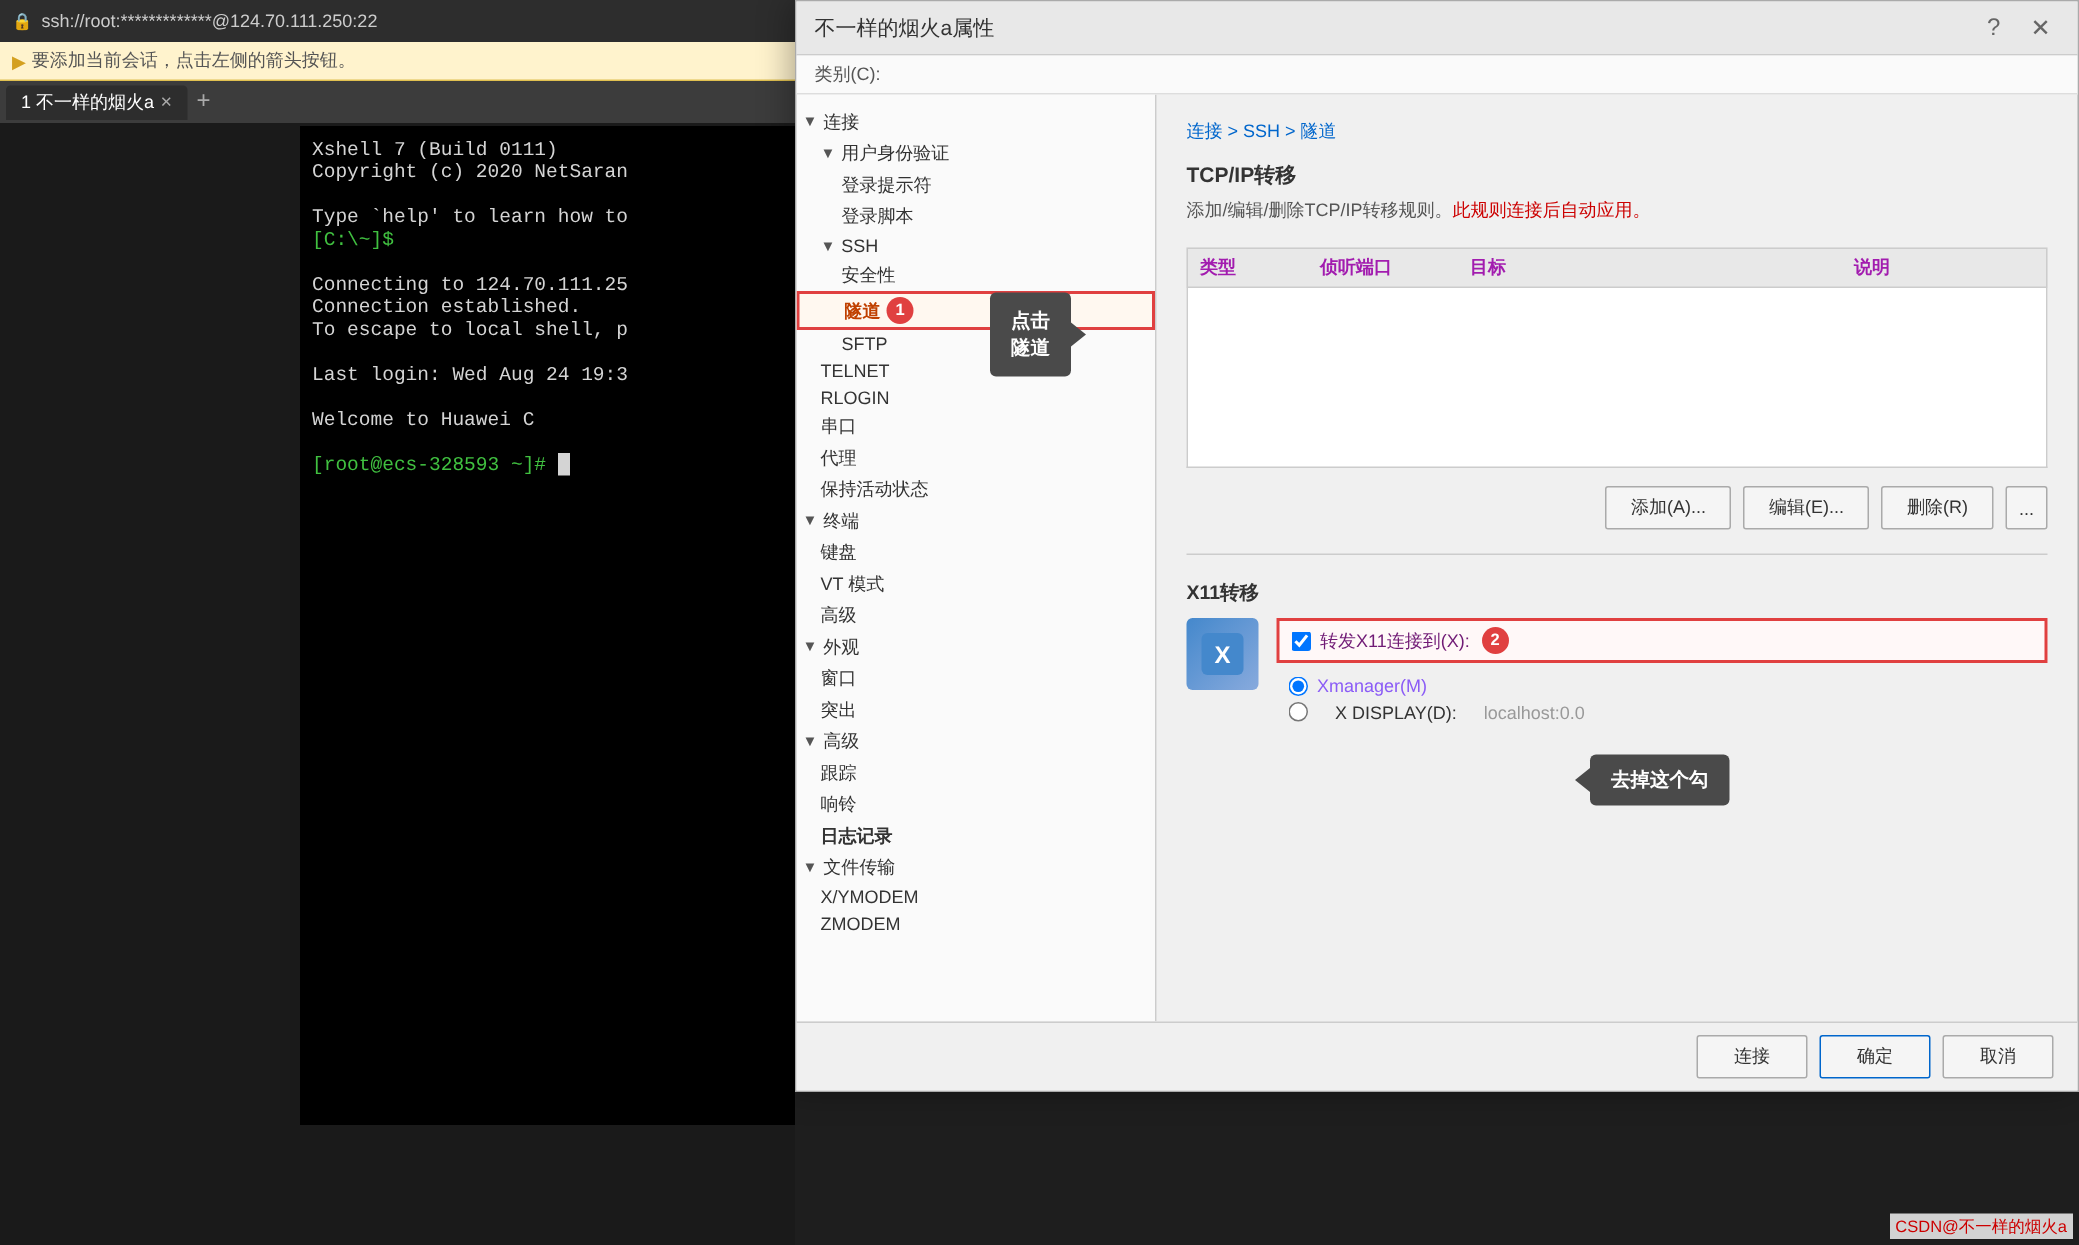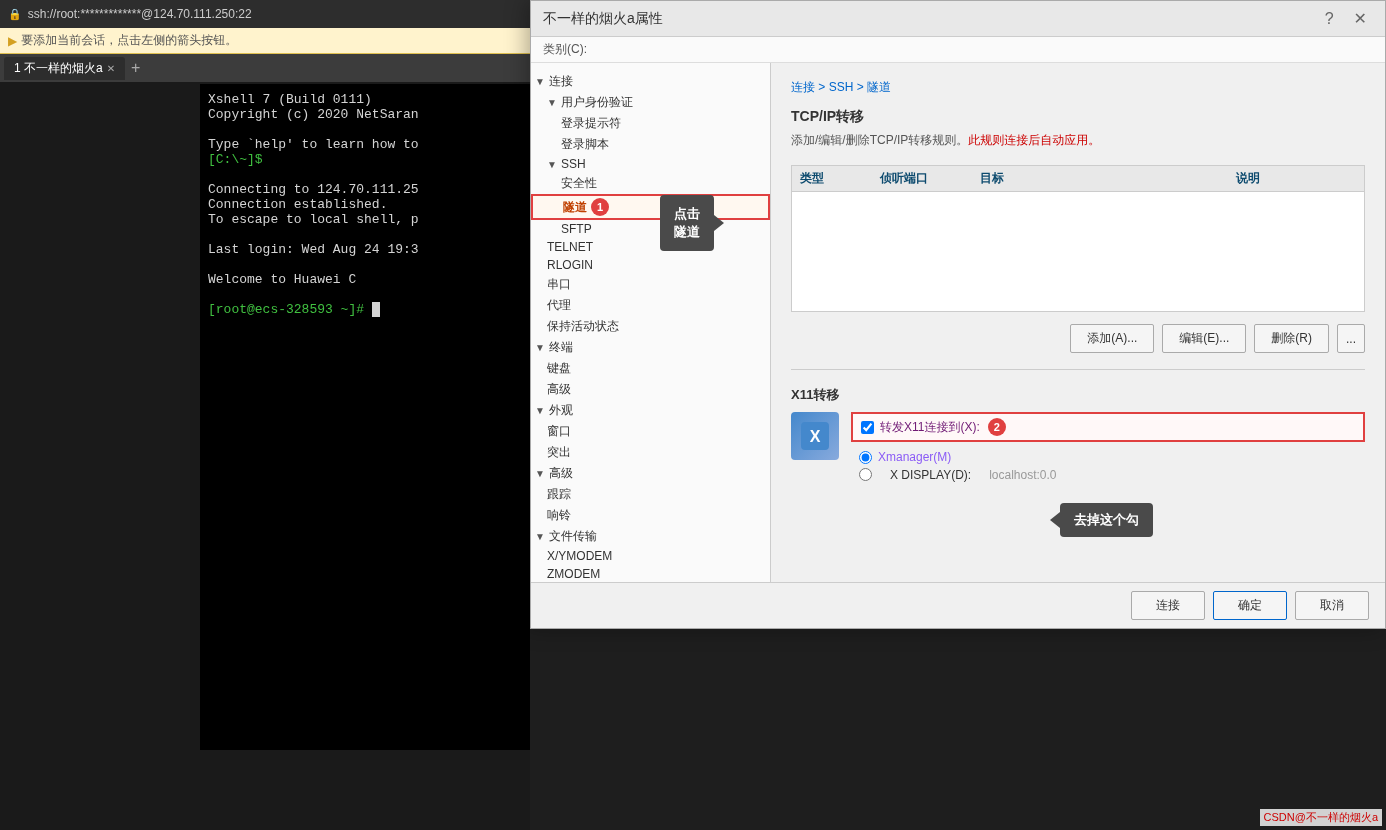--- a/index.html
+++ b/index.html
@@ -131,21 +131,21 @@
       gap: 4px;
     }
     .prop-label { color: #888; min-width: 40px; }
     .prop-value { color: #333; }
 
     
     .dialog-overlay {
       position: absolute;
       top: 0; left: 530px;
       width: 856px;
-      height: 629px;
+      height: 728px;
       background: #f0f0f0;
       border: 1px solid #aaa;
       box-shadow: -4px 0 20px rgba(0,0,0,0.3);
       display: flex;
       flex-direction: column;
     }
 
     .dialog-title-bar {
       background: #e8e8e8;
       border-bottom: 1px solid #ccc;
@@ -228,21 +228,21 @@
     .section-desc a { color: #c00; text-decoration: none; }
 
     .table-header {
       display: grid;
       grid-template-columns: 80px 100px 1fr 120px;
       background: #e8e8e8;
       border: 1px solid #ccc;
       padding: 4px 8px;
       font-size: 12px;
       font-weight: bold;
-      color: #0c4a6e;
+      color: #a21caf;
     }
     .table-body {
       border: 1px solid #ccc;
       border-top: none;
       height: 120px;
       background: #fff;
       padding: 4px 8px;
       font-size: 12px;
     }
 
@@ -584,20 +584,25 @@
           <span>终端</span>
         </div>
       </div>
       <div class="tree-node">
         <div class="tree-node-row" style="padding-left:16px;">
           <span>键盘</span>
         </div>
       </div>
       <div class="tree-node">
         <div class="tree-node-row" style="padding-left:16px;">
+          <span>VT 模式</span>
+        </div>
+      </div>
+      <div class="tree-node">
+        <div class="tree-node-row" style="padding-left:16px;">
           <span>高级</span>
         </div>
       </div>
       <div class="tree-node">
         <div class="tree-node-row" style="padding-left:4px;">
           <span style="font-size:10px;color:#555;margin-right:2px;">▼</span>
           <span>外观</span>
         </div>
       </div>
       <div class="tree-node">
@@ -617,20 +622,25 @@
         </div>
       </div>
       <div class="tree-node">
         <div class="tree-node-row" style="padding-left:16px;">
           <span>跟踪</span>
         </div>
       </div>
       <div class="tree-node">
         <div class="tree-node-row" style="padding-left:16px;">
           <span>响铃</span>
+        </div>
+      </div>
+      <div class="tree-node">
+        <div class="tree-node-row" style="padding-left:16px;">
+          <span style="font-weight:bold;">日志记录</span>
         </div>
       </div>
       <div class="tree-node">
         <div class="tree-node-row" style="padding-left:4px;">
           <span style="font-size:10px;color:#555;margin-right:2px;">▼</span>
           <span>文件传输</span>
         </div>
       </div>
       <div class="tree-node">
         <div class="tree-node-row" style="padding-left:16px;">

